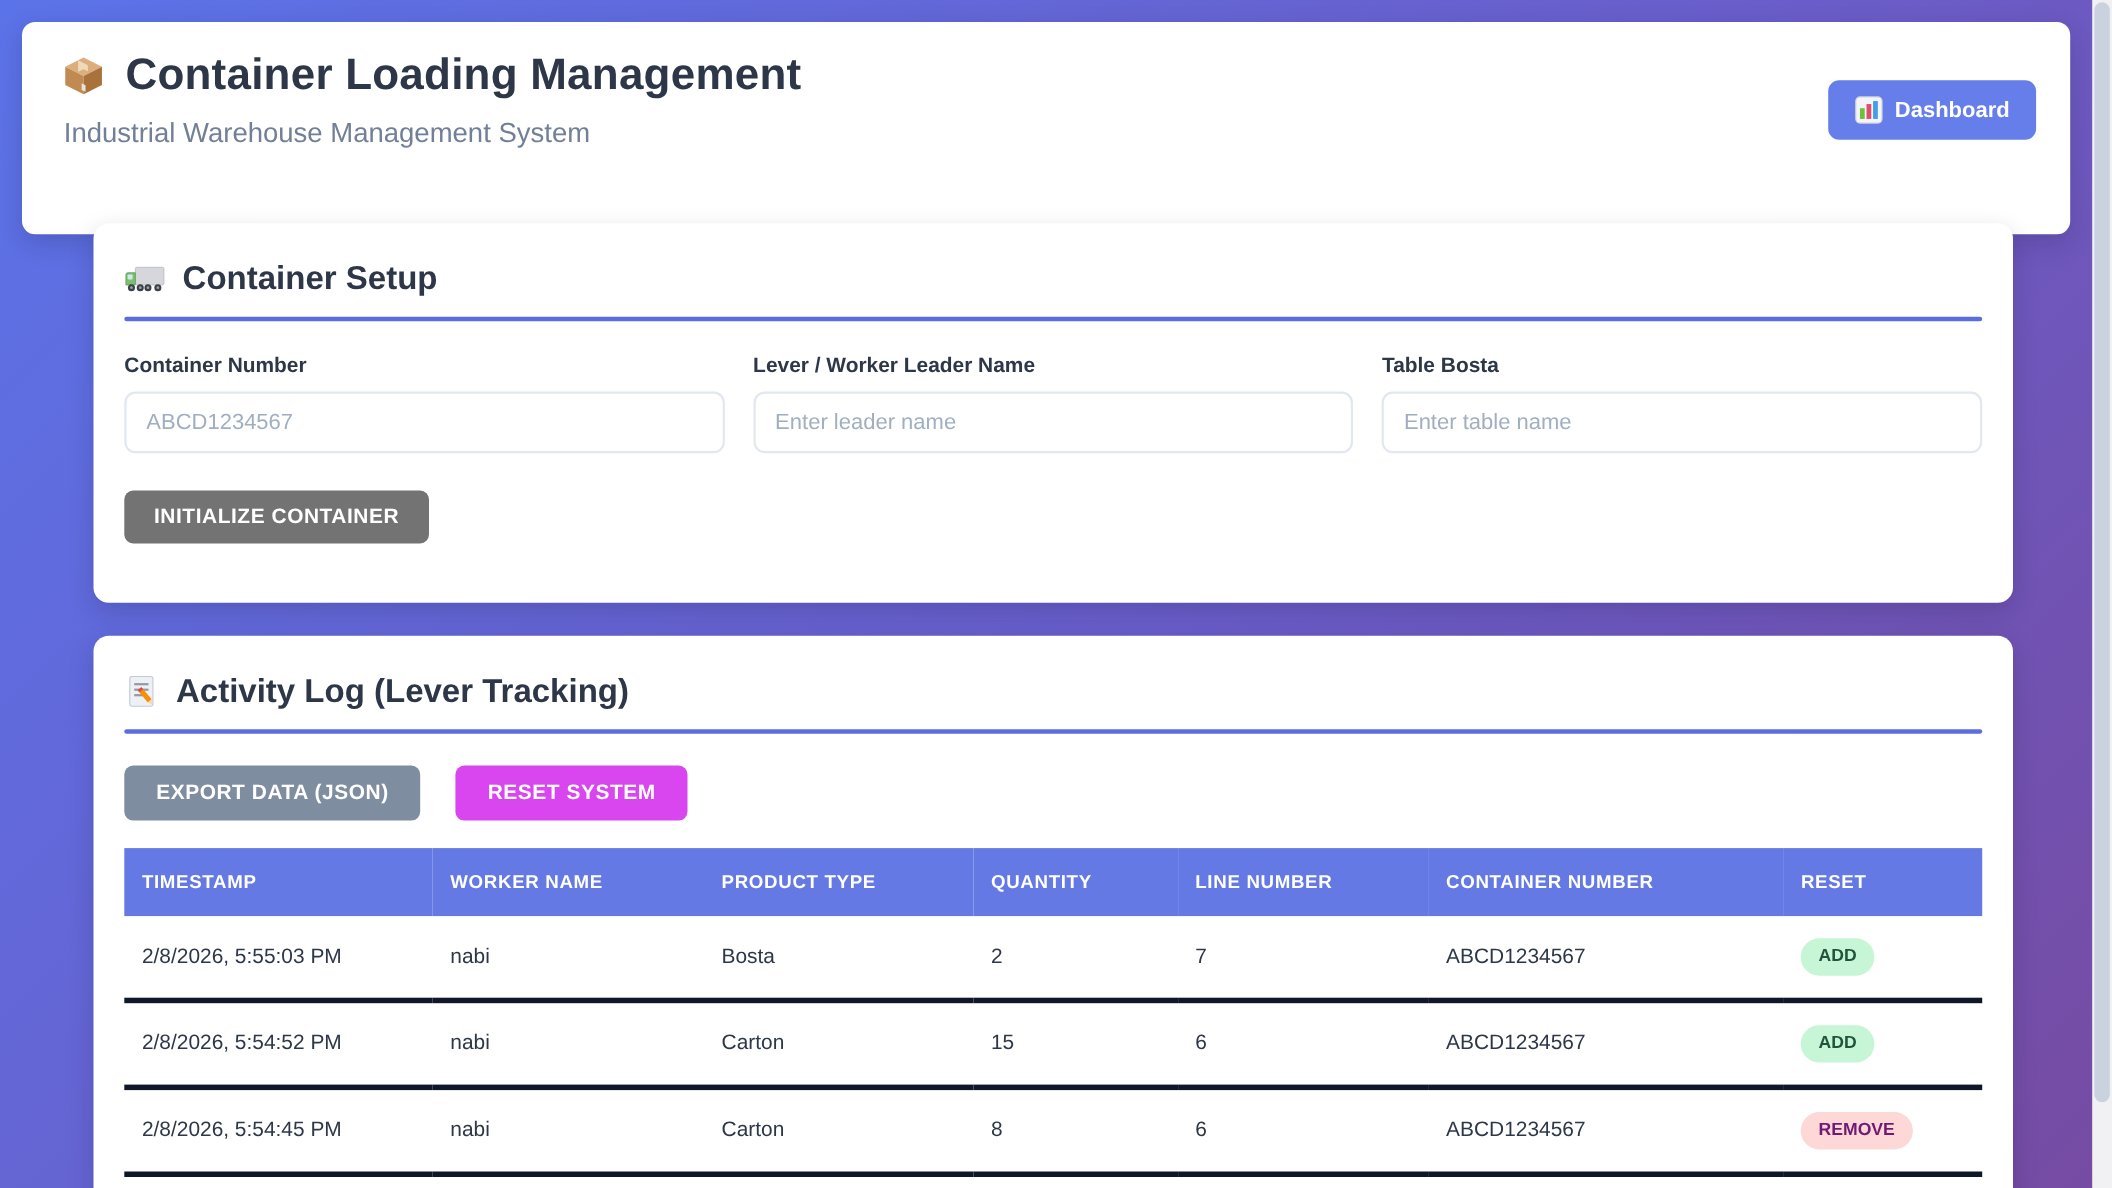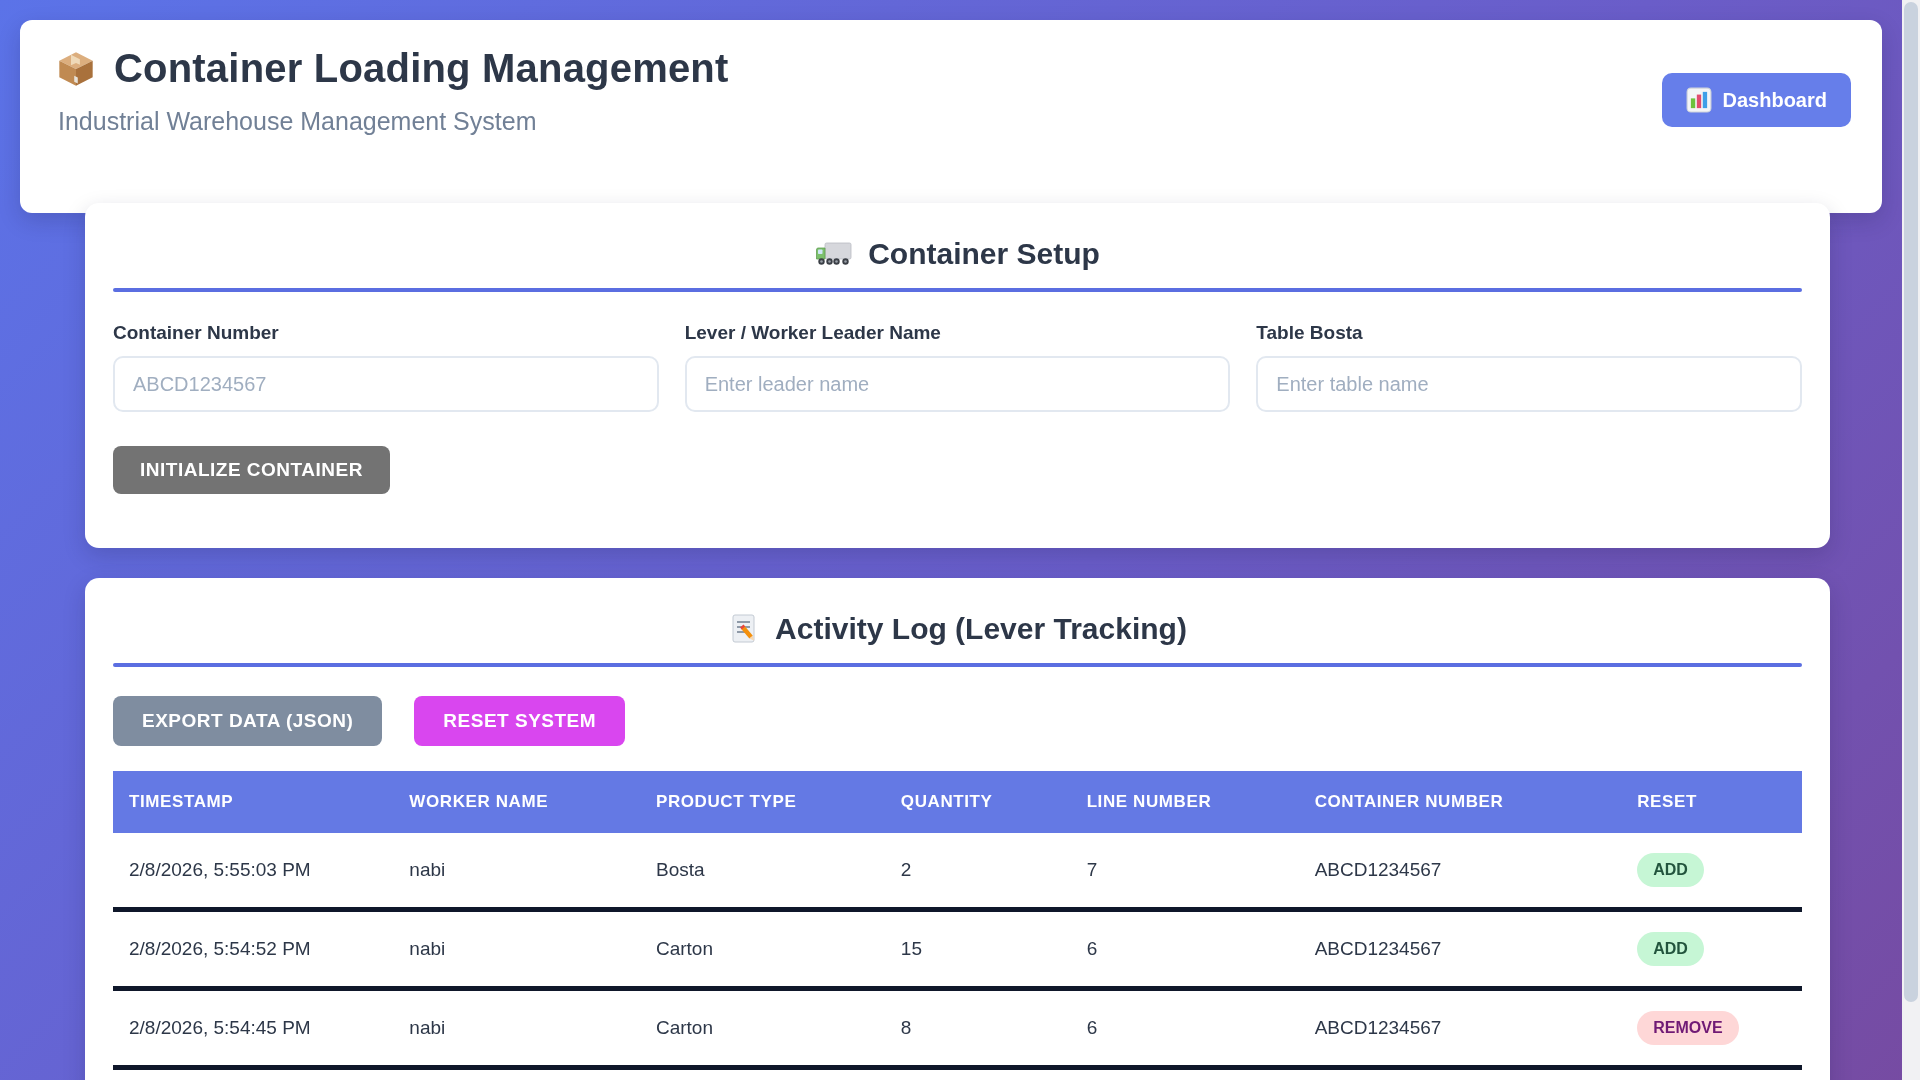--- a/index.html
+++ b/index.html
@@ -19,21 +19,21 @@
   .page-subtitle { margin-top:16px; margin-left:2px; font-size:25px; color:#718096; }
   .dashboard-btn {
     position:absolute; right:31px; top:53px; height:54px; padding:0 24px;
     background:#667eea; color:#fff; font-family:inherit; font-size:20px; font-weight:bold;
     border:none; border-radius:10px; display:flex; align-items:center; gap:11px; cursor:pointer;
   }
 
   
   .setup-card { left:85px; top:203px; width:1745px; height:345px; padding:34px 28px; }
   .log-card   { left:85px; top:578px; width:1745px; height:560px; padding:34px 28px; }
-  .section-title { display:flex; align-items:center; gap:15px; font-size:30px; font-weight:bold; color:#2d3748;justify-content:center; }
+  .section-title { display:flex; align-items:center; gap:15px; font-size:30px; font-weight:bold; color:#2d3748; }
   .section-divider { height:4px; background:#5b6ee1; border-radius:2px; margin-top:17px; }
 
   
   .form-row { display:grid; grid-template-columns:1fr 1fr 1fr; gap:26px; margin-top:30px; }
   .field-label { font-size:19px; font-weight:bold; color:#2d3748; margin-bottom:12px; }
   .text-input {
     width:100%; height:56px; border:2px solid #e2e8f0; border-radius:10px;
     font-family:inherit; font-size:20px; color:#2d3748; padding:0 18px; outline:none; background:#fff;
   }
   .text-input::placeholder { color:#a0aec0; }

